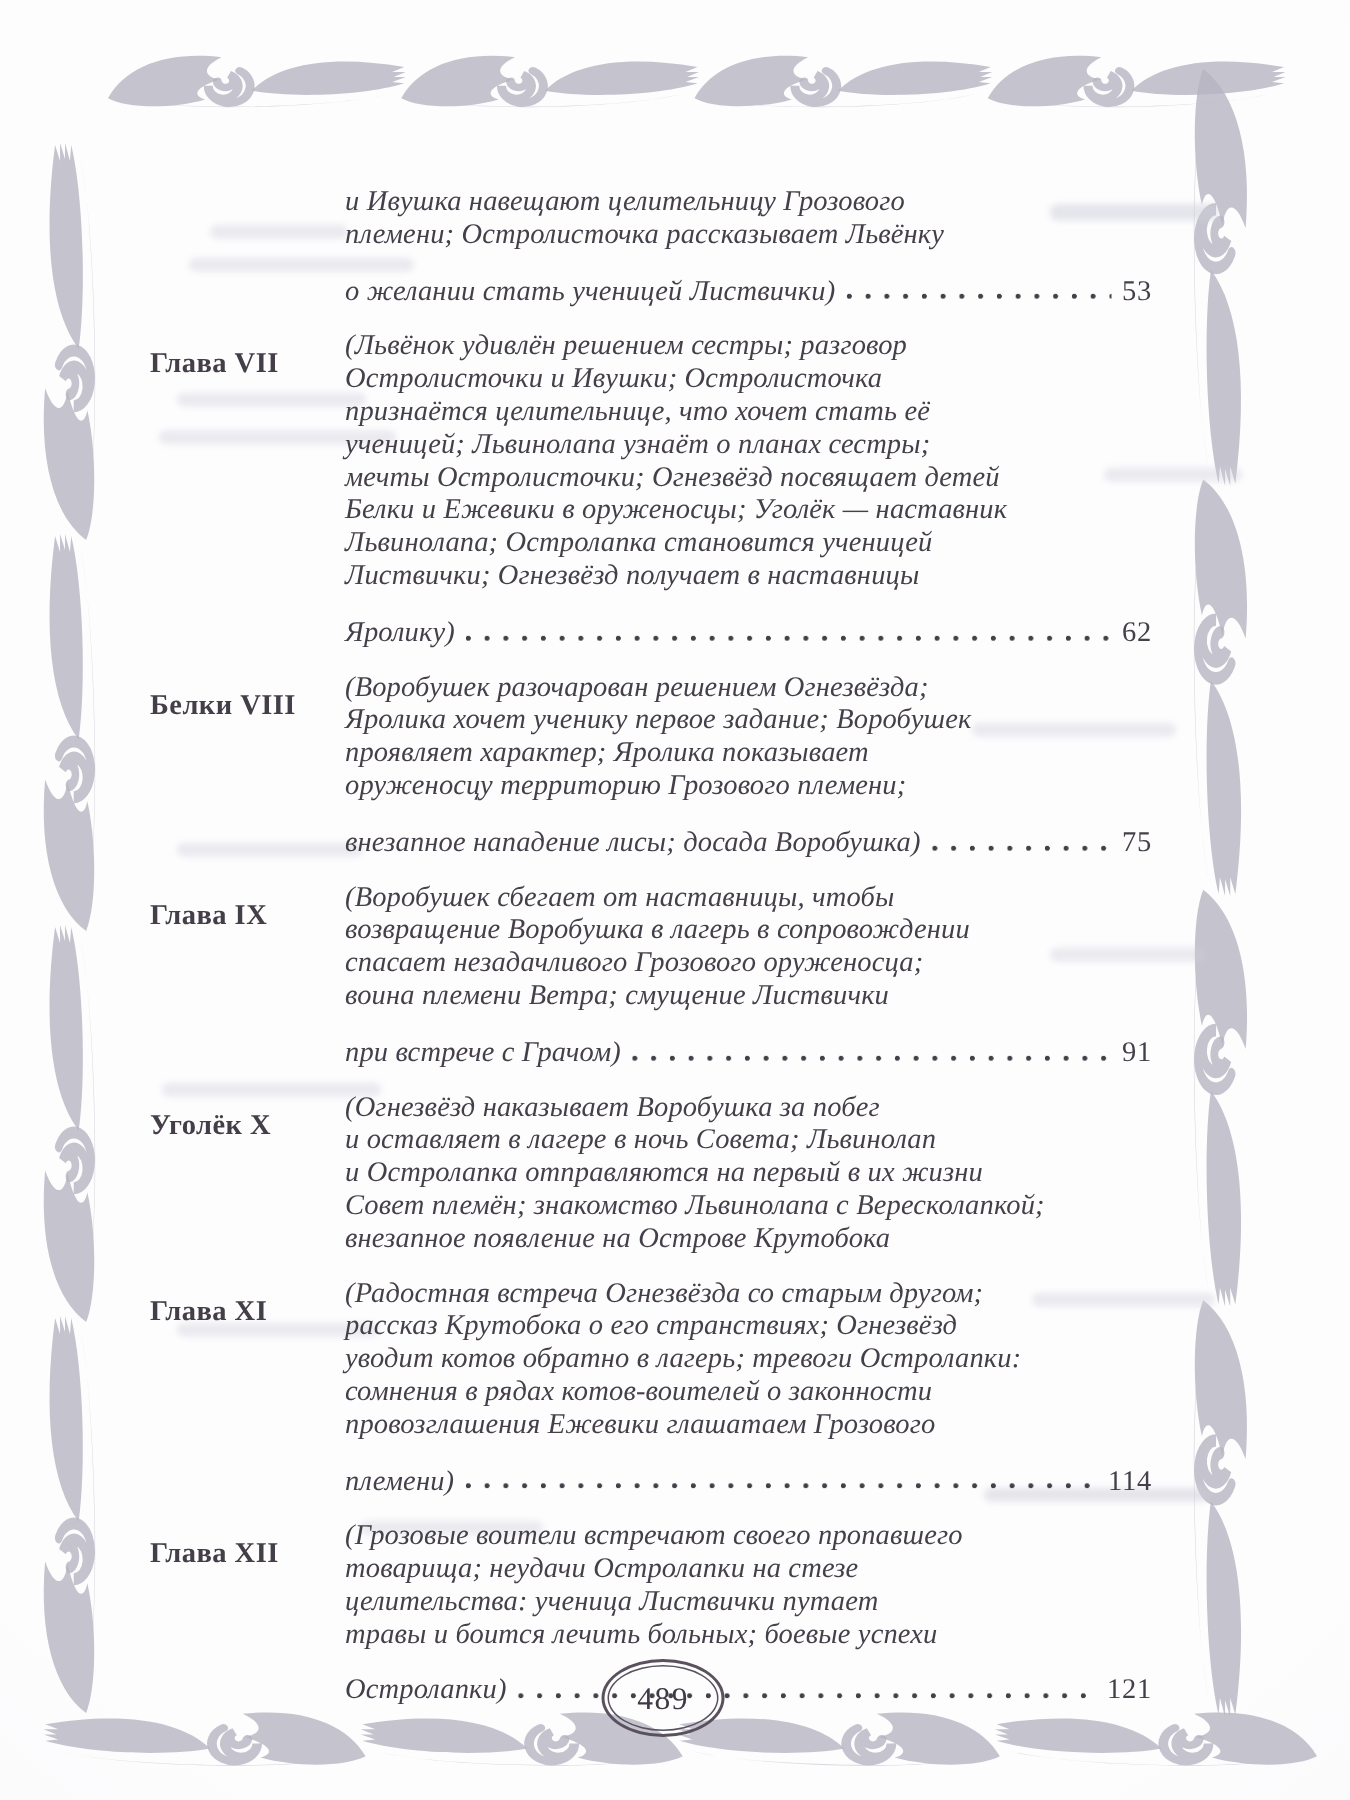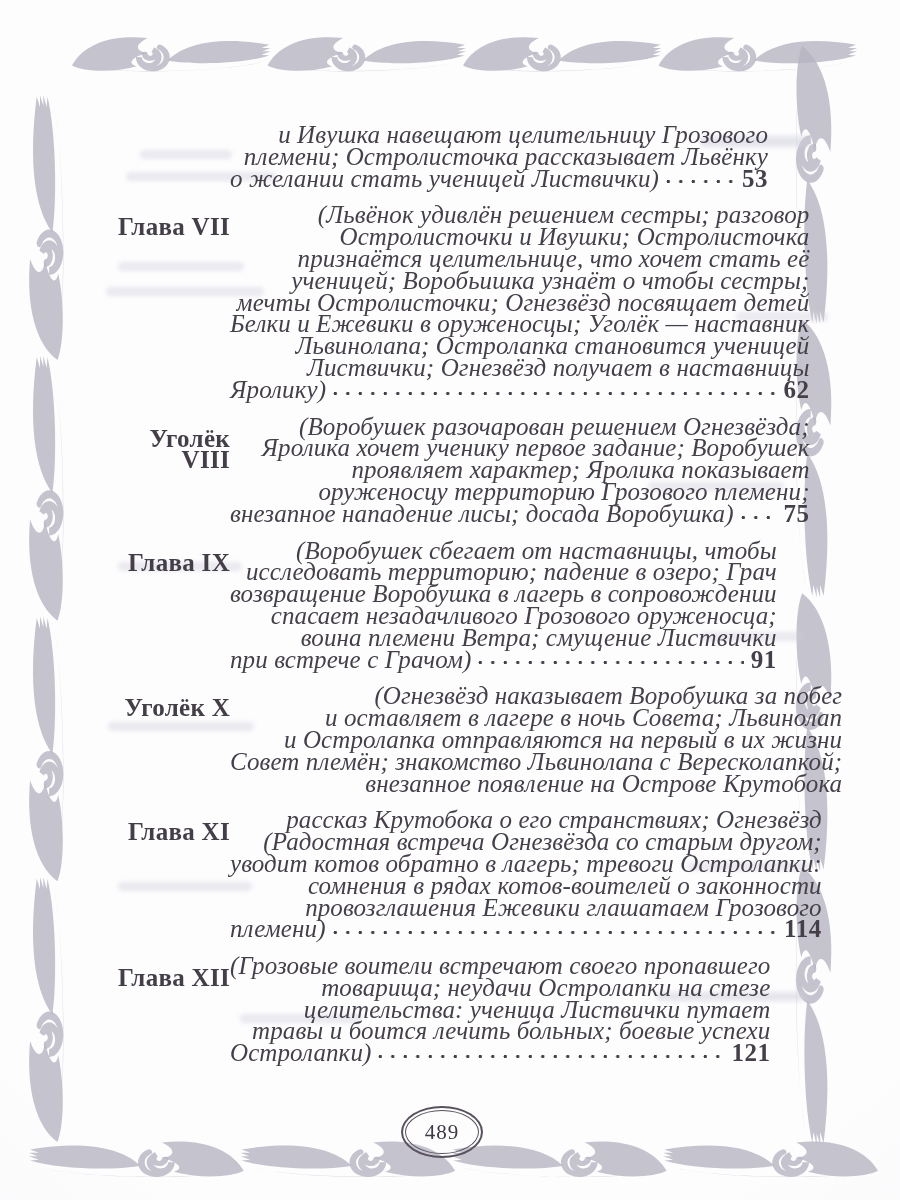--- a/index.html
+++ b/index.html
@@ -35,34 +35,34 @@
   .s8{left:118px;top:562px;width:124px;height:9px;}
   .s9{left:700px;top:632px;width:104px;height:9px;}
   .s10{left:108px;top:722px;width:146px;height:9px;}
   .s11{left:688px;top:862px;width:122px;height:9px;}
   .s12{left:118px;top:882px;width:134px;height:9px;}
   .s13{left:656px;top:992px;width:150px;height:9px;opacity:.5;}
   .s14{left:240px;top:1014px;width:122px;height:9px;}
   
   .toc{
     position:absolute;left:100px;top:124px;width:668px;
-    font-size:25px;line-height:21.8px;text-align:right;
+    font-size:19px;line-height:21.8px;
   }
   .entry{display:grid;grid-template-columns:130px 1fr;margin-bottom:15px;}
   .label{font-weight:bold;font-style:normal;letter-spacing:.3px;color:#443e48;margin-top:12px;}
   .body{font-style:italic;letter-spacing:.1px;}
   .line{white-space:nowrap;}
   .lastline{display:flex;align-items:flex-end;}
   .leader{
     flex:1 1 auto;min-width:36px;height:7px;
     margin:0 7px 4px 7px;
     background-image:radial-gradient(circle at 2.2px 3.5px,#453f49 1.45px,rgba(0,0,0,0) 1.9px);
     background-size:12.5px 7px;background-repeat:repeat-x;
   }
-  .pagenum{font-weight:bold;font-style:normal;letter-spacing:.5px;}
+  .pagenum{font-weight:normal;font-style:normal;letter-spacing:.5px;margin-top:16px;}
   
   .page-badge{position:absolute;left:401px;top:1106px;width:82px;height:52px;}
   .ring-outer{position:absolute;inset:0;border:2.2px solid #59525e;border-radius:50%;}
   .ring-inner{position:absolute;inset:4px;border:1.4px solid #59525e;border-radius:50%;}
   .badge-num{
     position:absolute;inset:0;display:flex;align-items:center;justify-content:center;
     font-size:21px;color:#3f3945;letter-spacing:1px;
   }
 </style>
 </head>
@@ -128,53 +128,52 @@
       </div>
     </div>
   </div>
 
   <div class="entry">
     <div class="label">Глава VII</div>
     <div class="body">
       <div class="line">(Львёнок удивлён решением сестры; разговор</div>
           <div class="line">Остролисточки и Ивушки; Остролисточка</div>
           <div class="line">признаётся целительнице, что хочет стать её</div>
-          <div class="line">ученицей; Воробьишка узнаёт о чтобы сестры;</div>
+          <div class="line">ученицей; Львинолапа узнаёт о планах сестры;</div>
           <div class="line">мечты Остролисточки; Огнезвёзд посвящает детей</div>
           <div class="line">Белки и Ежевики в оруженосцы; Уголёк — наставник</div>
           <div class="line">Львинолапа; Остролапка становится ученицей</div>
           <div class="line">Листвички; Огнезвёзд получает в наставницы</div>
           <div class="line lastline">
         <span>Яролику)</span>
         <span class="leader"></span>
         <span class="pagenum">62</span>
       </div>
     </div>
   </div>
 
   <div class="entry">
-    <div class="label">Уголёк VIII</div>
+    <div class="label">Белки VIII</div>
     <div class="body">
       <div class="line">(Воробушек разочарован решением Огнезвёзда;</div>
           <div class="line">Яролика хочет ученику первое задание; Воробушек</div>
           <div class="line">проявляет характер; Яролика показывает</div>
           <div class="line">оруженосцу территорию Грозового племени;</div>
           <div class="line lastline">
         <span>внезапное нападение лисы; досада Воробушка)</span>
         <span class="leader"></span>
         <span class="pagenum">75</span>
       </div>
     </div>
   </div>
 
   <div class="entry">
     <div class="label">Глава IX</div>
     <div class="body">
       <div class="line">(Воробушек сбегает от наставницы, чтобы</div>
-          <div class="line">исследовать территорию; падение в озеро; Грач</div>
           <div class="line">возвращение Воробушка в лагерь в сопровождении</div>
           <div class="line">спасает незадачливого Грозового оруженосца;</div>
           <div class="line">воина племени Ветра; смущение Листвички</div>
           <div class="line lastline">
         <span>при встрече с Грачом)</span>
         <span class="leader"></span>
         <span class="pagenum">91</span>
       </div>
     </div>
   </div>
@@ -186,22 +185,22 @@
           <div class="line">и оставляет в лагере в ночь Совета; Львинолап</div>
           <div class="line">и Остролапка отправляются на первый в их жизни</div>
           <div class="line">Совет племён; знакомство Львинолапа с Вересколапкой;</div>
           <div class="line">внезапное появление на Острове Крутобока</div>
     </div>
   </div>
 
   <div class="entry">
     <div class="label">Глава XI</div>
     <div class="body">
-      <div class="line">рассказ Крутобока о его странствиях; Огнезвёзд</div>
-          <div class="line">(Радостная встреча Огнезвёзда со старым другом;</div>
+      <div class="line">(Радостная встреча Огнезвёзда со старым другом;</div>
+          <div class="line">рассказ Крутобока о его странствиях; Огнезвёзд</div>
           <div class="line">уводит котов обратно в лагерь; тревоги Остролапки:</div>
           <div class="line">сомнения в рядах котов-воителей о законности</div>
           <div class="line">провозглашения Ежевики глашатаем Грозового</div>
           <div class="line lastline">
         <span>племени)</span>
         <span class="leader"></span>
         <span class="pagenum">114</span>
       </div>
     </div>
   </div>

